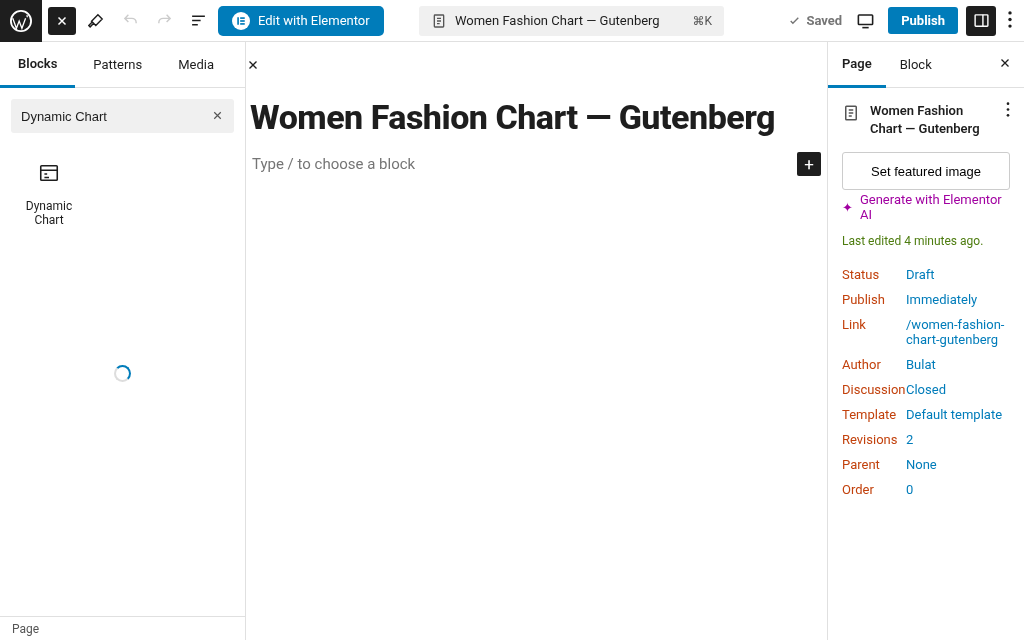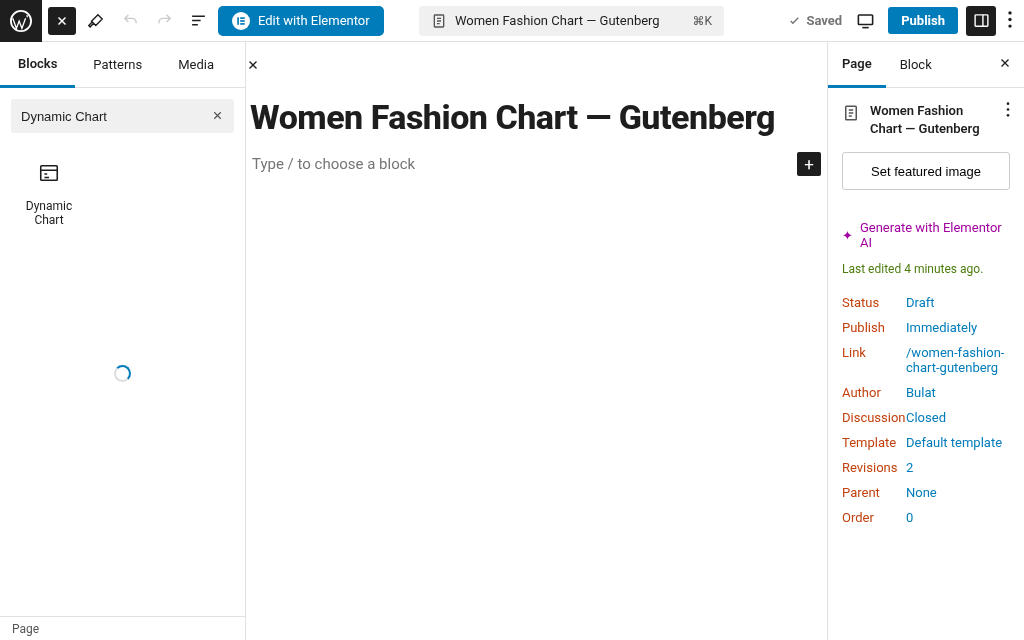--- a/index.html
+++ b/index.html
@@ -54,21 +54,21 @@
 
 .settings { width:197px; border-left:1px solid #e0e0e0; display:flex; flex-direction:column; background:#fff; }
 .set-tabs { display:flex; align-items:center; height:46px; border-bottom:1px solid #e0e0e0; }
 .set-tab { padding:0 14px; height:100%; display:flex; align-items:center; font-size:13px; cursor:pointer; }
 .set-tab.active { font-weight:600; border-bottom:3.5px solid #007cba; margin-bottom:-1px; }
 .set-close { margin-left:auto; padding:0 12px; cursor:pointer; color:#1e1e1e; }
 .set-body { padding:14px 14px; font-size:13px; }
 .pagetitle-row { display:flex; align-items:flex-start; gap:10px; margin-bottom:14px; }
 .pagetitle-row .icon { margin-top:2px; }
 .pagetitle-row .ptitle { font-weight:600; line-height:1.4; flex:1; }
-.feat-btn { width:100%; border:1px solid #ccc; background:#fff; border-radius:3px; height:38px; display:flex; align-items:center; justify-content:center; font-size:13px; cursor:pointer; margin-bottom:30px; }
+.feat-btn { width:100%; border:1px solid #ccc; background:#fff; border-radius:3px; height:38px; display:flex; align-items:center; justify-content:center; font-size:13px; cursor:pointer; margin-bottom:2px; }
 .ai-line { color:#a100a1; display:flex; align-items:center; gap:7px; font-size:13px; margin-bottom:12px; cursor:pointer; }
 .meta-line { color:#4d7c0f; font-size:12px; margin-bottom:14px; }
 .kv { display:flex; align-items:flex-start; padding:5px 0; font-size:13px; gap:6px; }
 .kv .k { width:58px; flex:0 0 58px; color:#c2410c; }
 .kv .v { color:#007cba; cursor:pointer; word-break:break-all; }
 </style>
 </head>
 <body>
 
 <div class="topbar">

